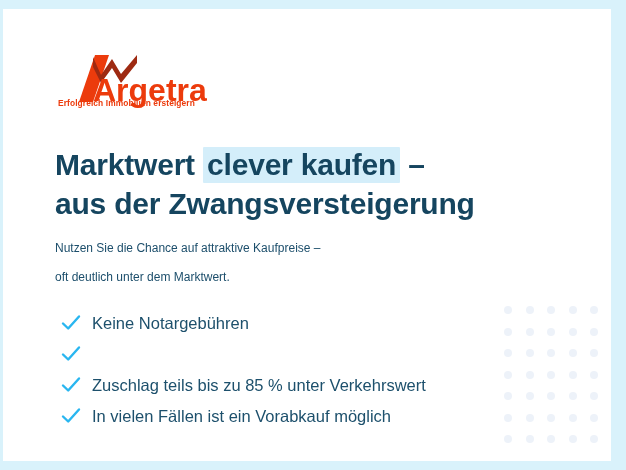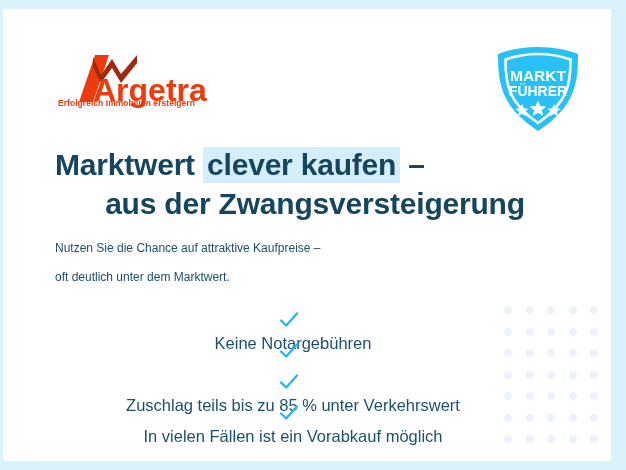--- a/index.html
+++ b/index.html
@@ -63,21 +63,21 @@
     font-weight:bold;
     line-height:39px;
     letter-spacing:-0.2px;
     white-space:nowrap;
   }
   #headline .hl {
     background:#d4eefa;
     padding:1px 4px 2px 4px;
     border-radius:1px;
   }
-  #headline .line2 { display:block;text-align:center; }
+  #headline .line2 { display:block; }
 
   
   #subheadline {
     position:absolute;
     left:52px; top:225px;
     width:520px;
     color:#1c4e6b;
     font-size:12px;
     font-weight:normal;
     line-height:29px;
@@ -87,21 +87,20 @@
   
   #bullets {
     position:absolute;
     left:55px; top:298px;
     width:470px;
   }
   .bullet-row {
     display:flex;
     align-items:center;
     height:31px;
-    flex-direction:column;
   }
   .bullet-row .check {
     width:26px; height:26px;
     flex:0 0 26px;
     display:flex;
     align-items:center;
     justify-content:center;
     margin-right:8px;
   }
   .bullet-row .label {
@@ -160,33 +159,20 @@
 
         <polygon points="22,49 38,2 52,2 36,49" fill="#ec3b0c"></polygon>
 
         <polygon points="36,4 44,22 55,6 64,21 80,2 80,10 64,30 55,15 44,30 36,14" fill="#9e2a12"></polygon>
 
         <text x="36" y="48" font-family="'Liberation Sans', sans-serif" font-size="32" font-weight="bold" fill="#ec3b0c">Argetra</text>
       </svg>
       <div style="position:absolute;left:1px;top:45px;font-size:8.4px;font-weight:bold;color:#ec3b0c;letter-spacing:0.1px;white-space:nowrap;">Erfolgreich Immobilien ersteigern</div>
     </div>
 
-    <div id="badge">
-      <svg width="92" height="90" viewBox="0 0 92 90" xmlns="http://www.w3.org/2000/svg">
-        <path d="M46 3 C62 3 76 6 86 10 C86 38 84 62 46 87 C8 62 6 38 6 10 C16 6 30 3 46 3 Z" fill="#29c0f5"></path>
-        <path d="M46 10 C59 10 70 12.5 78.5 15.5 C78.5 38 77 58 46 79 C15 58 13.5 38 13.5 15.5 C22 12.5 33 10 46 10 Z" fill="none" stroke="#ffffff" stroke-width="2.6"></path>
-        <text x="46" y="37" text-anchor="middle" font-family="'Liberation Sans', sans-serif" font-size="15.5" font-weight="bold" fill="#ffffff">MARKT</text>
-        <text x="46" y="52" text-anchor="middle" font-family="'Liberation Sans', sans-serif" font-size="14" font-weight="bold" fill="#ffffff">FÜHRER</text>
-        <g fill="#ffffff">
-          <polygon points="30,60 31.9,64.3 36.5,64.7 33,67.7 34.1,72.2 30,69.8 25.9,72.2 27,67.7 23.5,64.7 28.1,64.3"></polygon>
-          <polygon points="46,56.5 48.4,61.9 54.2,62.4 49.8,66.2 51.2,71.8 46,68.8 40.8,71.8 42.2,66.2 37.8,62.4 43.6,61.9"></polygon>
-          <polygon points="62,60 63.9,64.3 68.5,64.7 65,67.7 66.1,72.2 62,69.8 57.9,72.2 59,67.7 55.5,64.7 60.1,64.3"></polygon>
-        </g>
-      </svg>
-    </div>
 
     <h1 id="headline">
       <span>Marktwert </span><span class="hl">clever kaufen</span><span> –</span>
       <span class="line2">aus der Zwangsversteigerung</span>
     </h1>
 
     <p id="subheadline">
       <span>Nutzen Sie die Chance auf attraktive Kaufpreise –</span><br>
       <span>oft deutlich unter dem Marktwert.</span>
     </p>

